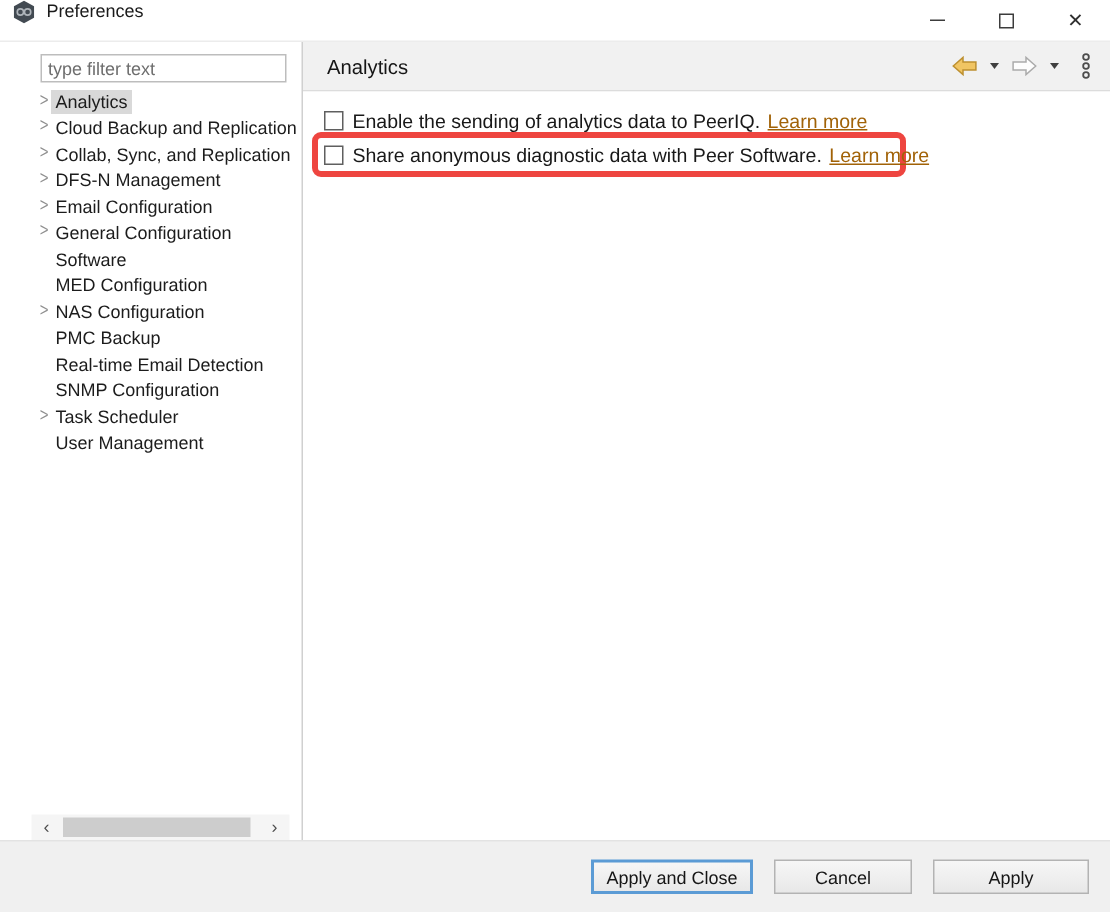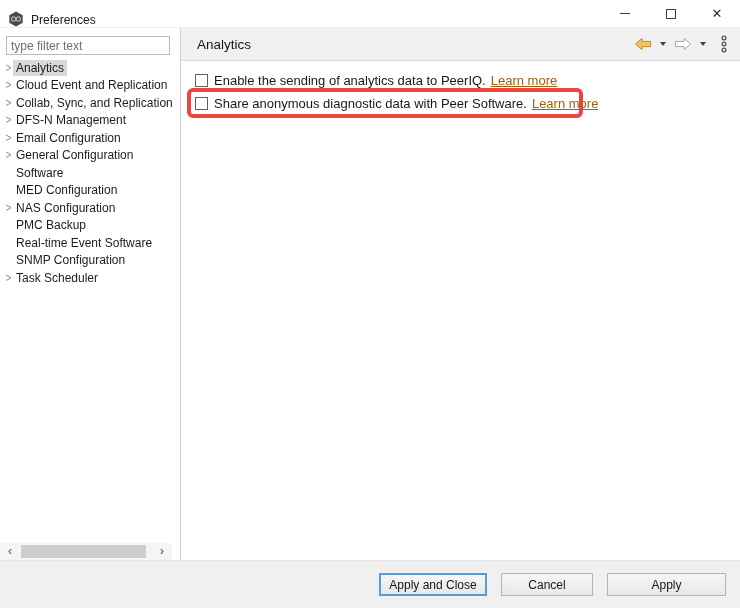--- a/index.html
+++ b/index.html
@@ -1,31 +1,31 @@
 <!DOCTYPE html>
 <html><head>
 <meta charset="utf-8">
 <style>
   * { margin:0; padding:0; box-sizing:border-box; }
   html,body { width:740px; height:608px; }
   body { font-family:"Liberation Sans","DejaVu Sans",sans-serif; background:#fff; color:#1f1f1f; }
   .window { position:relative; width:740px; height:608px; background:#fff; overflow:hidden; }
 
   
-  .titlebar { height:28px; background:#ffffff; display:flex; align-items:flex-end; border-bottom:1px solid #ececec; }
+  .titlebar { height:28px; background:#ffffff; display:flex; align-items:flex-start; border-bottom:1px solid #ececec; }
   .app-icon { width:16px; height:16px; margin:0 7px 0 8px; flex:0 0 auto; }
   .title-text { font-size:12px; color:#1a1a1a; }
   .tb-spacer { flex:1; }
   .winbtn { width:46px; height:27px; display:flex; align-items:center; justify-content:center; }
   .min-glyph { width:10px; height:1px; background:#3c3c3c; }
   .max-glyph { width:10px; height:10px; border:1.4px solid #3c3c3c; background:transparent; }
   .close-glyph { font-size:13px; color:#303030; line-height:1; }
 
   
-  .body { display:flex; height:532px; }
+  .body { display:flex; height:532px;padding-left:21px; }
 
   
   .sidebar { position:relative; width:181px; background:#fff; border-right:1px solid #d0d0d0; flex:0 0 auto; }
   .filter-input { position:absolute; left:6px; top:8px; width:164px; height:19px; border:1px solid #bdbdbd; font-size:12px; padding:0 4px; color:#1f1f1f; outline:none; font-family:inherit; }
   .filter-input::placeholder { color:#6e6e6e; opacity:1; }
   .tree { position:absolute; left:0; top:31px; right:1px; bottom:18px; overflow:hidden; }
   .tree-row { display:flex; align-items:center; height:17.5px; white-space:nowrap; cursor:default; }
   .tree-chevron { width:13px; flex:0 0 auto; text-align:center; color:#8f8f8f; font-size:10px; line-height:1; transform:scaleY(1.25); padding-left:4px; }
   .tree-label { font-size:12px; color:#1c1c1c; padding:1px 3px; overflow:hidden; }
   .tree-row.selected .tree-label { background:#d9d9d9; }
@@ -52,21 +52,21 @@
   .opt-label { font-size:13px; color:#181818; white-space:nowrap; }
   .opt-link { font-size:13px; color:#a16207; text-decoration:underline; margin-left:5px; white-space:nowrap; cursor:pointer; }
   .annotation-box { position:absolute; left:6px; top:27px; width:396px; height:30px; border:4px solid #ee4540; border-radius:6px; z-index:2; pointer-events:none; }
 
   
   .footer { height:48px; background:#f0f0f0; border-top:1px solid #e3e3e3; display:flex; align-items:center; justify-content:flex-end; gap:14px; padding-right:14px;padding-left:28px; }
   .btn { height:23px; font-size:12px; font-family:inherit; color:#161616; background:linear-gradient(#f6f6f6,#e8e8e8); border:1px solid #b3b3b3; cursor:pointer; }
   .btn.default { border:2px solid #5b9bd5; }
   .btn-apply-close { width:108px; }
   .btn-cancel { width:92px; }
-  .btn-apply { width:119px; }
+  .btn-apply { width:104px; }
 </style>
 </head>
 <body>
 
 <div class="window">
 
   <div class="titlebar">
     <svg class="app-icon" viewBox="0 0 16 16">
       <polygon points="8,0.5 14.7,4.2 14.7,11.8 8,15.5 1.3,11.8 1.3,4.2" fill="#424a52"></polygon>
       <circle cx="5.6" cy="8" r="2.1" fill="none" stroke="#aeb4ba" stroke-width="1.1"></circle>
@@ -89,21 +89,21 @@
 
     <div class="sidebar">
       <input class="filter-input" type="text" placeholder="type filter text" style="">
       <div class="tree" id="tree">
           <div class="tree-row selected">
             <span class="tree-chevron">&gt;</span>
             <span class="tree-label">Analytics</span>
           </div>
           <div class="tree-row">
             <span class="tree-chevron">&gt;</span>
-            <span class="tree-label">Cloud Event and Replication</span>
+            <span class="tree-label">Cloud Backup and Replication</span>
           </div>
           <div class="tree-row">
             <span class="tree-chevron">&gt;</span>
             <span class="tree-label">Collab, Sync, and Replication</span>
           </div>
           <div class="tree-row">
             <span class="tree-chevron">&gt;</span>
             <span class="tree-label">DFS-N Management</span>
           </div>
           <div class="tree-row">
@@ -125,29 +125,33 @@
           <div class="tree-row">
             <span class="tree-chevron">&gt;</span>
             <span class="tree-label">NAS Configuration</span>
           </div>
           <div class="tree-row">
             <span class="tree-chevron"></span>
             <span class="tree-label">PMC Backup</span>
           </div>
           <div class="tree-row">
             <span class="tree-chevron"></span>
-            <span class="tree-label">Real-time Event Software</span>
+            <span class="tree-label">Real-time Email Detection</span>
           </div>
           <div class="tree-row">
             <span class="tree-chevron"></span>
             <span class="tree-label">SNMP Configuration</span>
           </div>
           <div class="tree-row">
             <span class="tree-chevron">&gt;</span>
             <span class="tree-label">Task Scheduler</span>
+          </div>
+          <div class="tree-row">
+            <span class="tree-chevron"></span>
+            <span class="tree-label">User Management</span>
           </div>
         </div>
       <div class="hscroll">
         <div class="hscroll-arrow">‹</div>
         <div class="hscroll-track">
           <div class="hscroll-thumb"></div>
         </div>
         <div class="hscroll-arrow">›</div>
       </div>
     </div>

